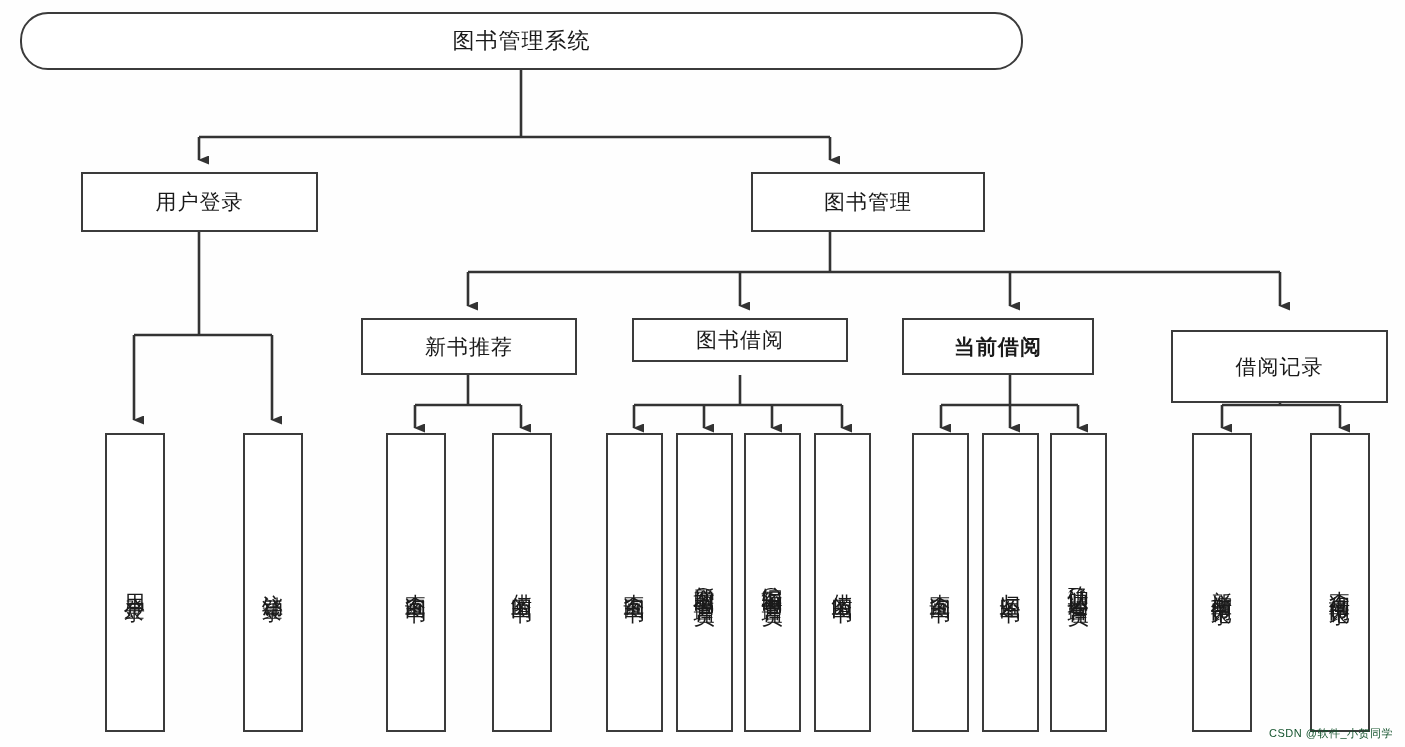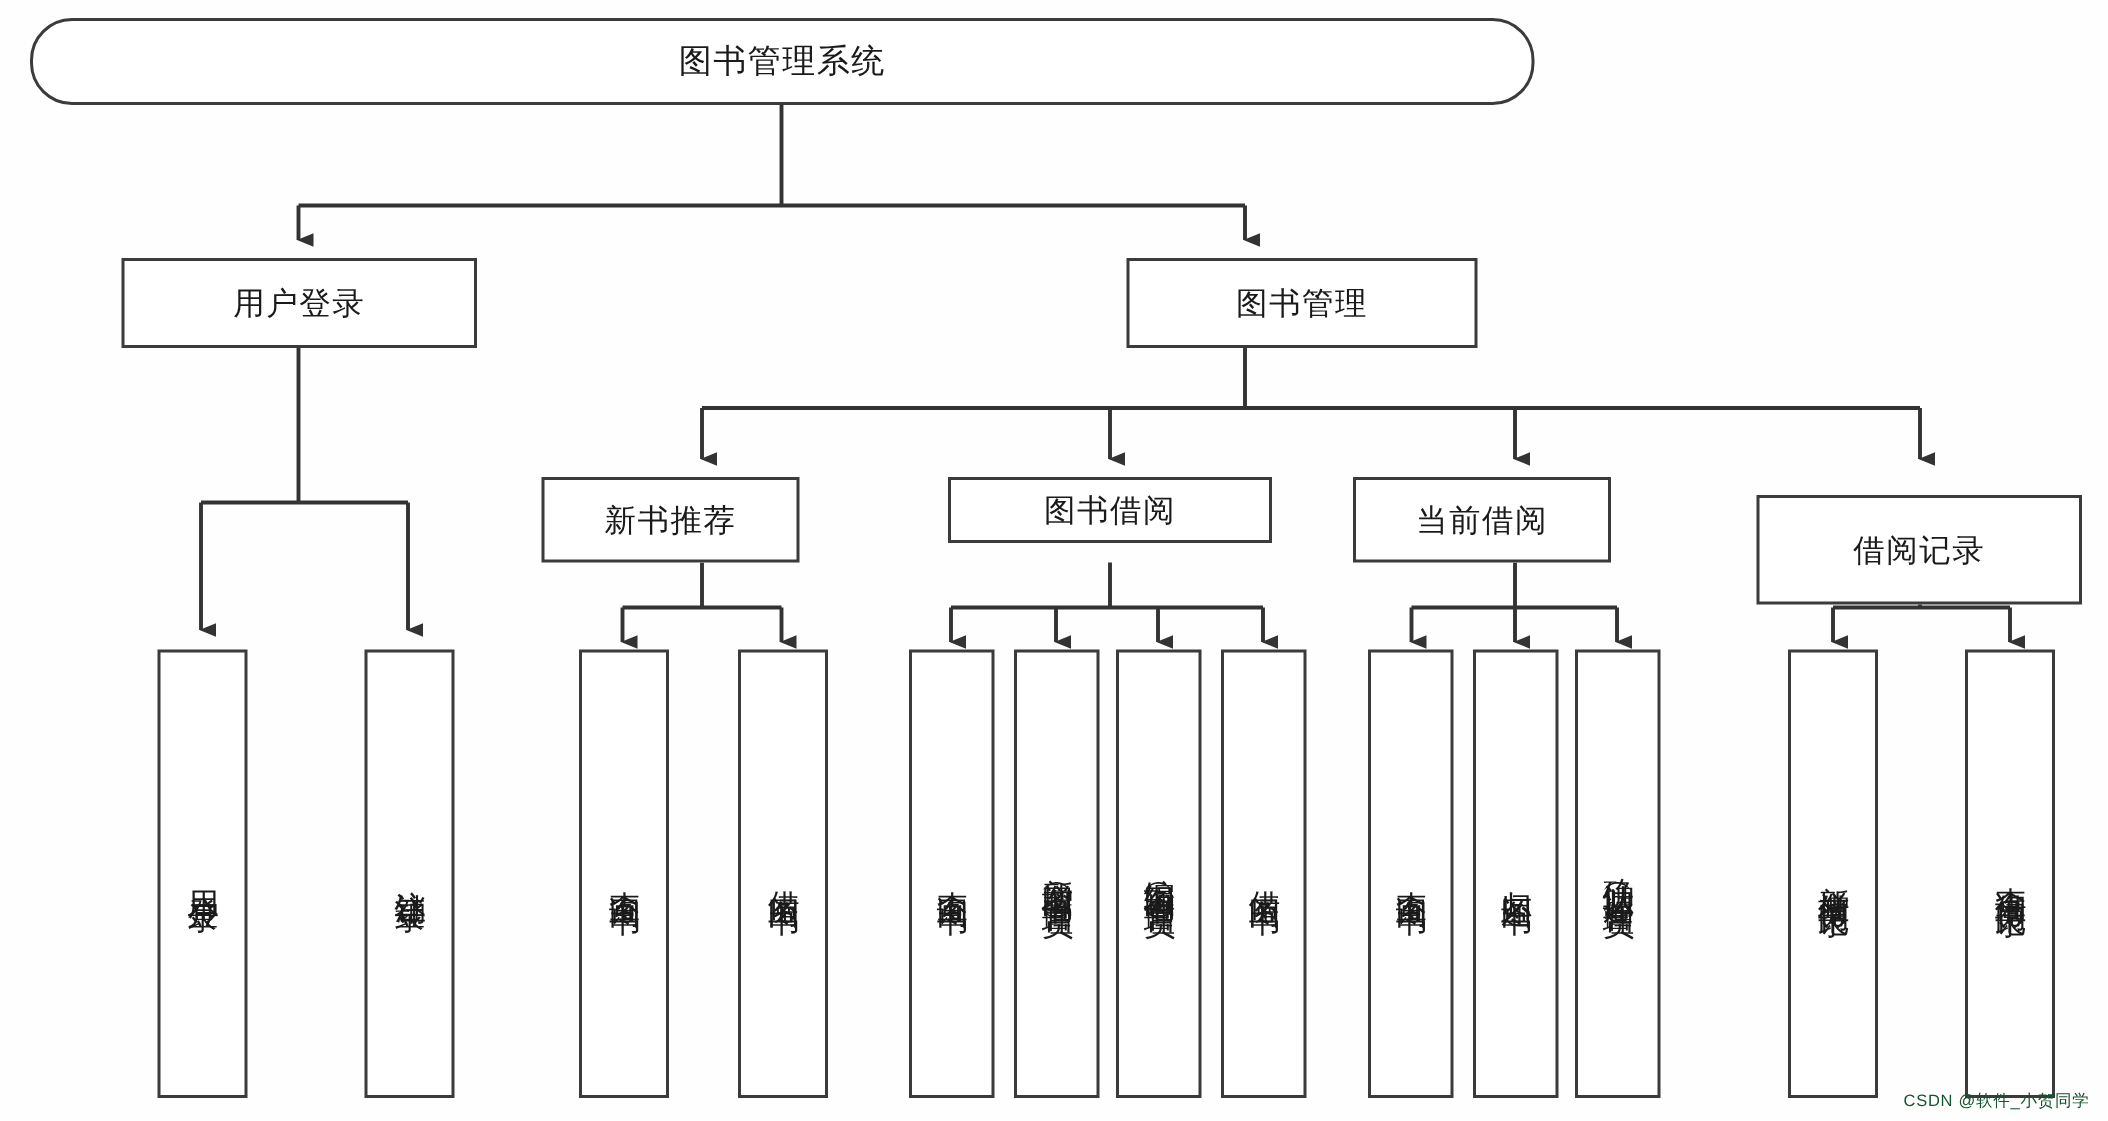--- a/index.html
+++ b/index.html
@@ -126,25 +126,25 @@
       <path d="M1340,405 L1340,428" marker-end="url(#arrowhead)"></path>
     </g>
   </svg>
 
   <div class="node node-h node-root" style="left:20px; top:12px; width:1003px; height:58px;">图书管理系统</div>
 
   <div class="node node-h" style="left:81px; top:172px; width:237px; height:60px;">用户登录</div>
 
   <div class="node node-h" style="left:751px; top:172px; width:234px; height:60px;">图书管理</div>
 
-  <div class="node node-h" style="left:361px; top:318px; width:172px; height:57px;">新书推荐</div>
+  <div class="node node-h" style="left:361px; top:318px; width:216px; height:57px;">新书推荐</div>
 
   <div class="node node-h" style="left:632px; top:318px; width:216px; height:44px;">图书借阅</div>
 
-  <div class="node node-h" style="left:902px; top:318px; width:172px; height:57px;">当前借阅</div>
+  <div class="node node-h" style="left:902px; top:318px; width:192px; height:57px;font-weight:bold;">当前借阅</div>
 
   <div class="node node-h" style="left:1171px; top:318px; width:217px; height:73px;margin-top:12px;">借阅记录</div>
 
   <div class="node node-v" style="left:105px; top:433px; width:60px; height:299px;">
     <span class="vlabel">用户登录</span>
   </div>
   <div class="node node-v" style="left:243px; top:433px; width:60px; height:299px;">
     <span class="vlabel">注销登录</span>
   </div>
 

